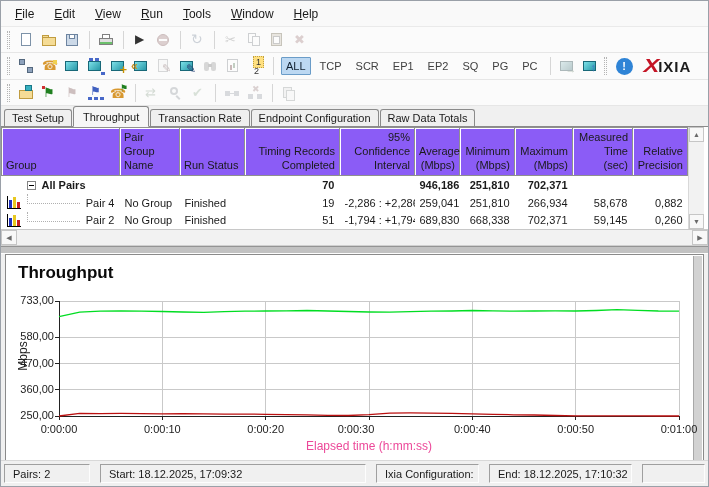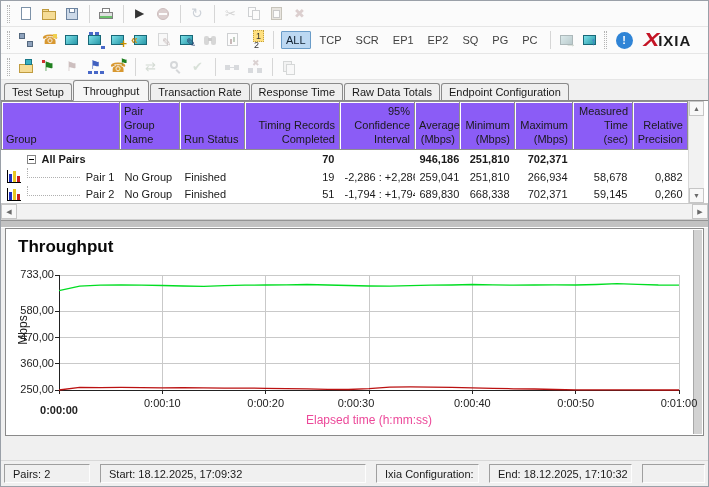--- a/index.html
+++ b/index.html
@@ -150,20 +150,29 @@
   .statusbar { height:26px; background:#f0f0f0; border-top:1px solid #d8d8d8; display:flex;
                gap:10px; padding:3px 3px; position:absolute; left:0; right:0; bottom:0; }
   .status-seg { border:1px solid; border-color:#9f9f9f #fdfdfd #fdfdfd #9f9f9f; background:#f0f0f0;
                 display:flex; align-items:center; padding:0 8px; white-space:nowrap; overflow:hidden; }
 </style>
 </head>
 <body>
 
 <div id="window">
 
+  <div class="menubar" id="menubar">
+      <div class="menu-item"><u>F</u>ile</div>
+      <div class="menu-item"><u>E</u>dit</div>
+      <div class="menu-item"><u>V</u>iew</div>
+      <div class="menu-item"><u>R</u>un</div>
+      <div class="menu-item"><u>T</u>ools</div>
+      <div class="menu-item"><u>W</u>indow</div>
+      <div class="menu-item"><u>H</u>elp</div>
+    </div>
 
   <div class="toolbar">
     <span class="tb-grip"></span>
     <span class="tb-group">
         <span class="tbicon ic-page"></span>
         <span class="tbicon ic-folder"></span>
         <span class="tbicon ic-floppy"></span>
         <span class="tb-sep"></span>
         <span class="tbicon ic-printer"></span>
         <span class="tb-sep"></span>
@@ -235,23 +244,22 @@
         <span class="tbicon ic-ungroup disabled"></span>
         <span class="tb-sep"></span>
         <span class="tbicon ic-archive disabled"></span>
       </span>
   </div>
 
   <div class="tabbar" id="tabbar">
       <span class="tab">Test Setup</span>
       <span class="tab active">Throughput</span>
       <span class="tab">Transaction Rate</span>
-      <span class="tab">Response Time</span>
+      <span class="tab">Endpoint Configuration</span>
       <span class="tab">Raw Data Totals</span>
-      <span class="tab">Endpoint Configuration</span>
     </div>
 
   <div class="gridwrap">
     <table class="grid">
       <colgroup>
         <col style="width:118px">
           <col style="width:60px">
           <col style="width:65px">
           <col style="width:95px">
         <col style="width:75px">
@@ -293,21 +301,21 @@
       </tr>
       <tr>
         <td>
               <span class="cell-group">
           <span class="bar-icon">
                   <i class="b1"></i>
                   <i class="b2"></i>
                   <i class="b3"></i>
                 </span>
           <span class="tree"></span>
-          <span>Pair 1</span>
+          <span>Pair 4</span>
         </span>
             </td>
         <td>No Group</td>
         <td>Finished</td>
         <td class="num">19</td>
         <td class="num">-2,286 : +2,286</td>
         <td class="num">259,041</td>
         <td class="num">251,810</td>
         <td class="num">266,934</td>
         <td class="num">58,678</td>
@@ -383,21 +391,21 @@
         <line x1="53" y1="46" x2="53" y2="161" stroke="#222" shape-rendering="crispEdges"></line>
         <line x1="53" y1="161" x2="673" y2="161" stroke="#222" shape-rendering="crispEdges"></line>
         <polyline points="53.0,61.7 73.7,57.2 94.3,56.2 115.0,56.0 135.7,56.2 156.3,56.5 177.0,57.0 197.7,57.4 218.3,56.7 239.0,56.2 259.7,56.0 280.3,55.8 301.0,55.5 321.7,56.0 342.3,56.5 363.0,57.0 383.7,57.2 404.3,56.7 425.0,56.2 445.7,56.0 466.3,55.5 487.0,55.8 507.7,56.2 528.3,56.0 549.0,55.8 569.7,56.0 590.3,55.5 611.0,54.6 631.7,55.3 652.3,56.0 673.0,56.2" fill="none" stroke="#00dd22" stroke-width="1.3"></polyline>
         <polyline points="53.0,161.0 73.7,158.4 94.3,158.6 115.0,158.4 135.7,158.6 156.3,158.9 177.0,158.6 197.7,158.9 218.3,159.1 239.0,159.1 259.7,159.3 280.3,159.6 301.0,159.8 321.7,160.3 342.3,160.5 363.0,159.6 383.7,158.1 404.3,157.9 425.0,158.1 445.7,158.4 466.3,158.9 487.0,159.3 507.7,159.8 528.3,160.0 549.0,160.5 569.7,160.8 590.3,160.8 611.0,160.8 631.7,160.8 652.3,161.0 673.0,161.0" fill="none" stroke="#bb1111" stroke-width="1.3"></polyline>
       </svg>
       <div class="ytick" style="left: 3px; top: 39px;">733,00</div>
       <div class="ytick" style="left: 3px; top: 75.4286px;">580,00</div>
       <div class="ytick" style="left: 3px; top: 101.619px;">470,00</div>
       <div class="ytick" style="left: 3px; top: 127.81px;">360,00</div>
       <div class="ytick" style="left: 3px; top: 154px;">250,00</div>
-      <div class="xtick" style="left: 25px; top: 175px; font-weight: bold;">0:00:00</div>
+      <div class="xtick" style="left: 25px; top: 168px;">0:00:00</div>
       <div class="xtick" style="left: 128.333px; top: 168px;">0:00:10</div>
       <div class="xtick" style="left: 231.667px; top: 168px;">0:00:20</div>
       <div class="xtick" style="left: 322px; top: 168px;">0:00:30</div>
       <div class="xtick" style="left: 438.333px; top: 168px;">0:00:40</div>
       <div class="xtick" style="left: 541.667px; top: 168px;">0:00:50</div>
       <div class="xtick" style="left: 645px; top: 168px;">0:01:00</div>
     </div>
 
   <div class="statusbar">
     <div class="status-seg" style="width:86px">Pairs: 2</div>

